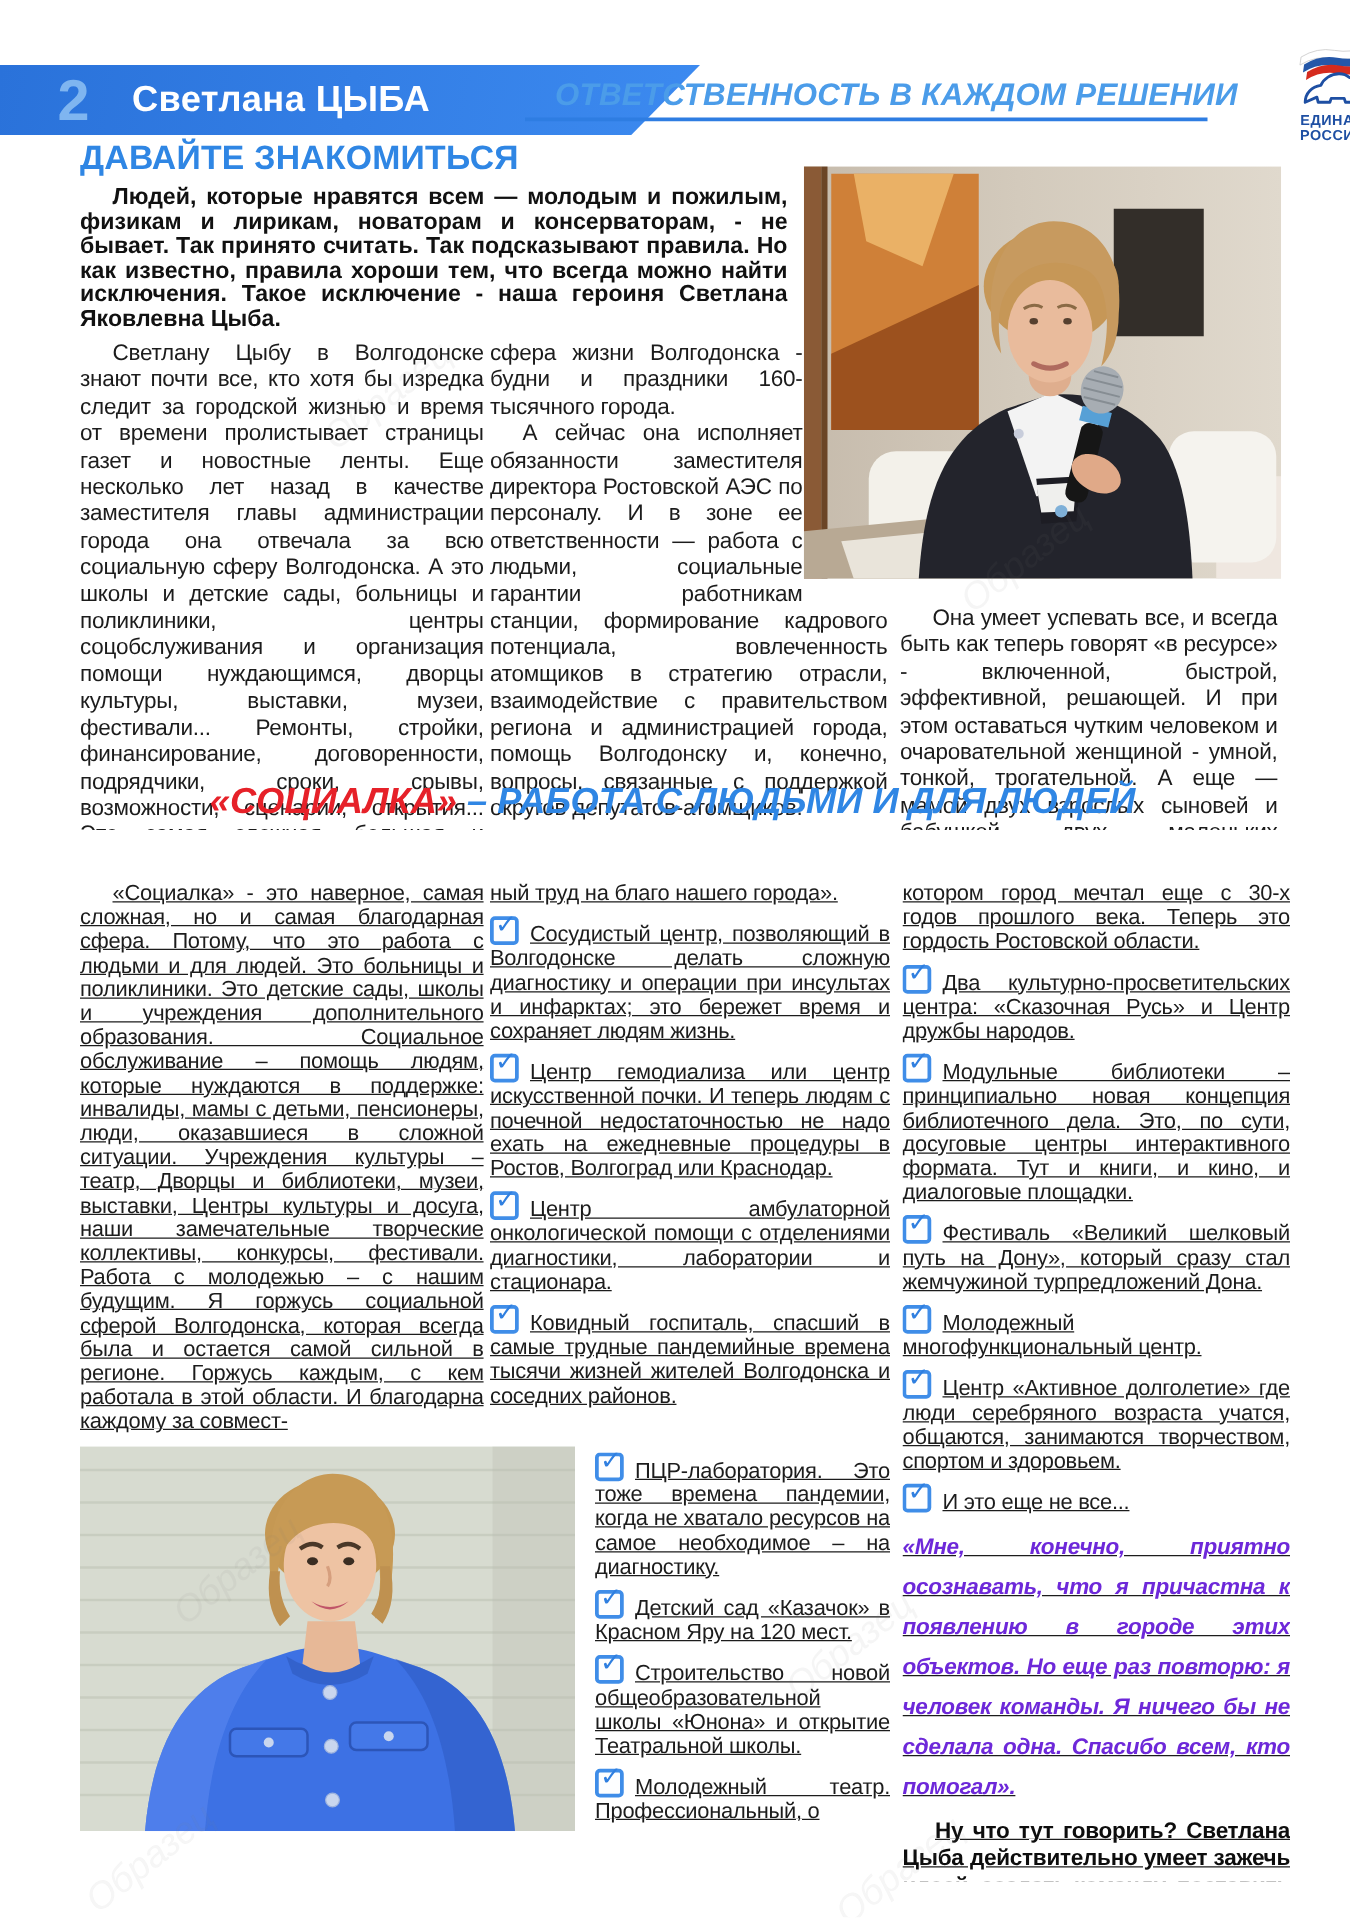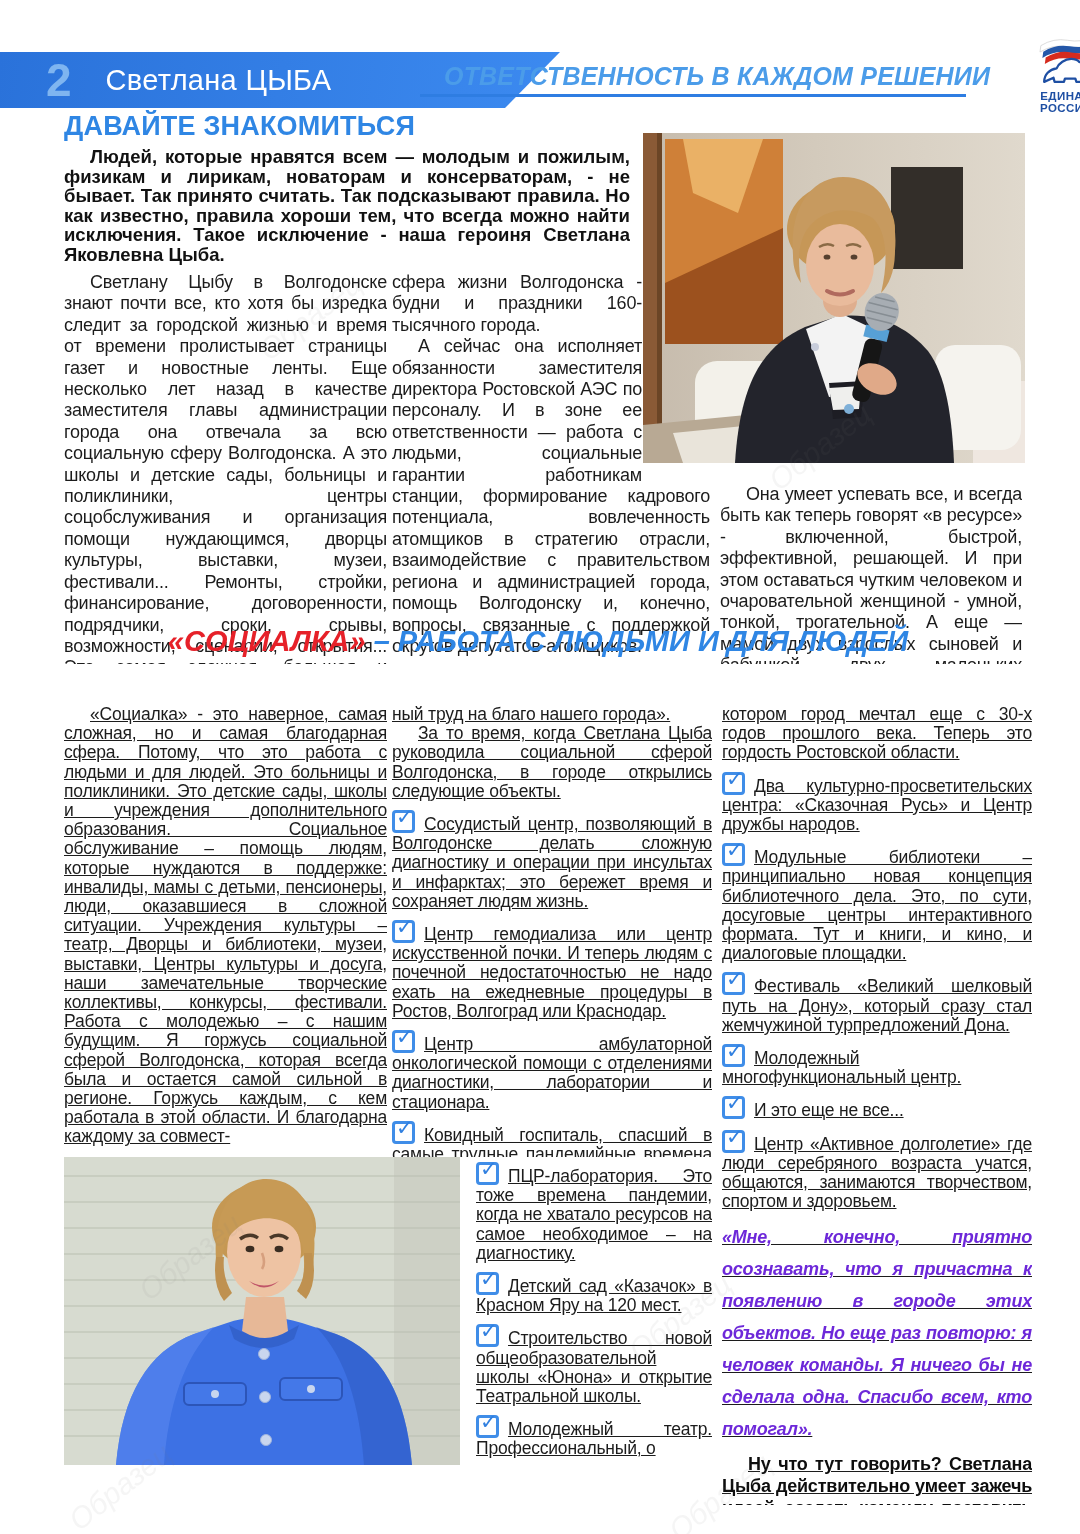--- a/index.html
+++ b/index.html
@@ -5,21 +5,21 @@
   html,body{margin:0;padding:0;background:#ffffff;}
   body{font-family:"Liberation Sans","DejaVu Sans",sans-serif;color:#1c1c1c;}
   .page{position:relative;width:1080px;height:1534px;background:#ffffff;overflow:hidden;}
 
   
   .banner{position:absolute;left:0;top:52px;width:560px;height:56px;
     background:linear-gradient(100deg,#2a72da,#3c8af0);
     clip-path:polygon(0 0,100% 0,calc(100% - 55px) 100%,0 100%);
     display:flex;align-items:center;}
   .pnum{color:#7fb5f0;font-size:46px;font-weight:800;margin-left:46px;line-height:1;}
-  .pname{color:#ffffff;font-size:29px;font-weight:400;margin-left:34px;letter-spacing:.3px;}
+  .pname{color:#ffffff;font-size:29px;font-weight:700;margin-left:34px;letter-spacing:.3px;}
   .slogan{position:absolute;left:444px;top:62px;width:530px;color:#4b9ce9;
     font-size:25px;font-weight:800;font-style:italic;white-space:nowrap;letter-spacing:.2px;}
   .hrule{position:absolute;left:420px;top:94px;width:546px;height:3px;background:#2e7de2;}
   .logo{position:absolute;left:1016px;top:34px;width:100px;text-align:center;}
   .logo-text{color:#1e4fa3;font-weight:800;font-size:11.5px;line-height:1.05;letter-spacing:.4px;}
 
   
   .h1{position:absolute;left:64px;top:111px;color:#2f86e4;font-size:27px;font-weight:800;letter-spacing:.2px;}
   .h2{position:absolute;left:60px;top:625px;width:956px;text-align:center;font-size:29px;font-weight:800;font-style:italic;white-space:nowrap;}
   .h2 .red{color:#e62129;}
@@ -166,42 +166,41 @@
   <div class="h2">
     <span class="red">«СОЦИАЛКА»</span><span class="blue"> – РАБОТА С ЛЮДЬМИ И ДЛЯ ЛЮДЕЙ</span>
   </div>
 
   <div class="tb s2 s2c1">
     <p class="indent">«Социалка» - это наверное, самая сложная, но и самая благодарная сфера. Потому, что это работа с людьми и для людей. Это больницы и поликлиники. Это детские сады, школы и учреждения дополнительного образования. Социальное обслуживание – помощь людям, которые нуждаются в поддержке: инвалиды, мамы с детьми, пенсионеры, люди, оказавшиеся в сложной ситуации. Учреждения культуры – театр, Дворцы и библиотеки, музеи, выставки, Центры культуры и досуга, наши замечательные творческие коллективы, конкурсы, фестивали. Работа с молодежью – с нашим будущим. Я горжусь социальной сферой Волгодонска, которая всегда была и остается самой сильной в регионе. Горжусь каждым, с кем работала в этой области. И благодарна каждому за совмест-</p>
   </div>
 
   <div class="tb s2 s2c2a">
     <p>ный труд на благо нашего города».</p>
-    <p class="indent">За то время, когда Светлана Цыба руководила социальной сферой Волгодонска, в городе открылись следующие объекты.</p>
     <p class="item"><span class="cb"></span><span>Сосудистый центр, позволяющий в Волгодонске делать сложную диагностику и операции при инсультах и инфарктах; это бережет время и сохраняет людям жизнь.</span></p>
     <p class="item"><span class="cb"></span><span>Центр гемодиализа или центр искусственной почки. И теперь людям с почечной недостаточностью не надо ехать на ежедневные процедуры в Ростов, Волгоград или Краснодар.</span></p>
     <p class="item"><span class="cb"></span><span>Центр амбулаторной онкологической помощи с отделениями диагностики, лаборатории и стационара.</span></p>
     <p class="item"><span class="cb"></span><span>Ковидный госпиталь, спасший в самые трудные пандемийные времена тысячи жизней жителей Волгодонска и соседних районов.</span></p>
   </div>
 
   <div class="tb s2 s2c2b">
     <p><span class="cb"></span><span>ПЦР-лаборатория. Это тоже времена пандемии, когда не хватало ресурсов на самое необходимое – на диагностику.</span></p>
     <p class="item"><span class="cb"></span><span>Детский сад «Казачок» в Красном Яру на 120 мест.</span></p>
     <p class="item"><span class="cb"></span><span>Строительство новой общеобразовательной школы «Юнона» и открытие Театральной школы.</span></p>
     <p class="item"><span class="cb"></span><span>Молодежный театр. Профессиональный, о</span></p>
   </div>
 
   <div class="tb s2 s2c3">
     <p>котором город мечтал еще с 30-х годов прошлого века. Теперь это гордость Ростовской области.</p>
     <p class="item"><span class="cb"></span><span>Два культурно-просветительских центра: «Сказочная Русь» и Центр дружбы народов.</span></p>
     <p class="item"><span class="cb"></span><span>Модульные библиотеки – принципиально новая концепция библиотечного дела. Это, по сути, досуговые центры интерактивного формата. Тут и книги, и кино, и диалоговые площадки.</span></p>
     <p class="item"><span class="cb"></span><span>Фестиваль «Великий шелковый путь на Дону», который сразу стал жемчужиной турпредложений Дона.</span></p>
     <p class="item"><span class="cb"></span><span>Молодежный многофункциональный центр.</span></p>
+    <p class="item"><span class="cb"></span><span>Центр «Активное долголетие» где люди серебряного возраста учатся, общаются, занимаются творчеством, спортом и здоровьем.</span></p>
     <p class="item"><span class="cb"></span><span>И это еще не все...</span></p>
-    <p class="item"><span class="cb"></span><span>Центр «Активное долголетие» где люди серебряного возраста учатся, общаются, занимаются творчеством, спортом и здоровьем.</span></p>
     <p class="quote">«Мне, конечно, приятно осознавать, что я причастна к появлению в городе этих объектов. Но еще раз повторю: я человек команды. Я ничего бы не сделала одна. Спасибо всем, кто помогал».</p>
     <p class="outro indent">Ну что тут говорить? Светлана Цыба действительно умеет зажечь идеей, создать команду, поставить цель и взять любую высоту. К ней прислушиваются в любых, в том числе и самых высоких, кабинетах. Знает, умеет, сделает!</p>
   </div>
 
   <figure class="photo photo2" style="margin:0;">
     <svg viewBox="0 0 396 308" preserveAspectRatio="none">
       <rect width="396" height="308" fill="#d7dbd0"></rect>
       <g fill="#c5cabd" opacity=".8">
         <rect y="18" width="396" height="2"></rect>
           <rect y="44" width="396" height="2"></rect>

